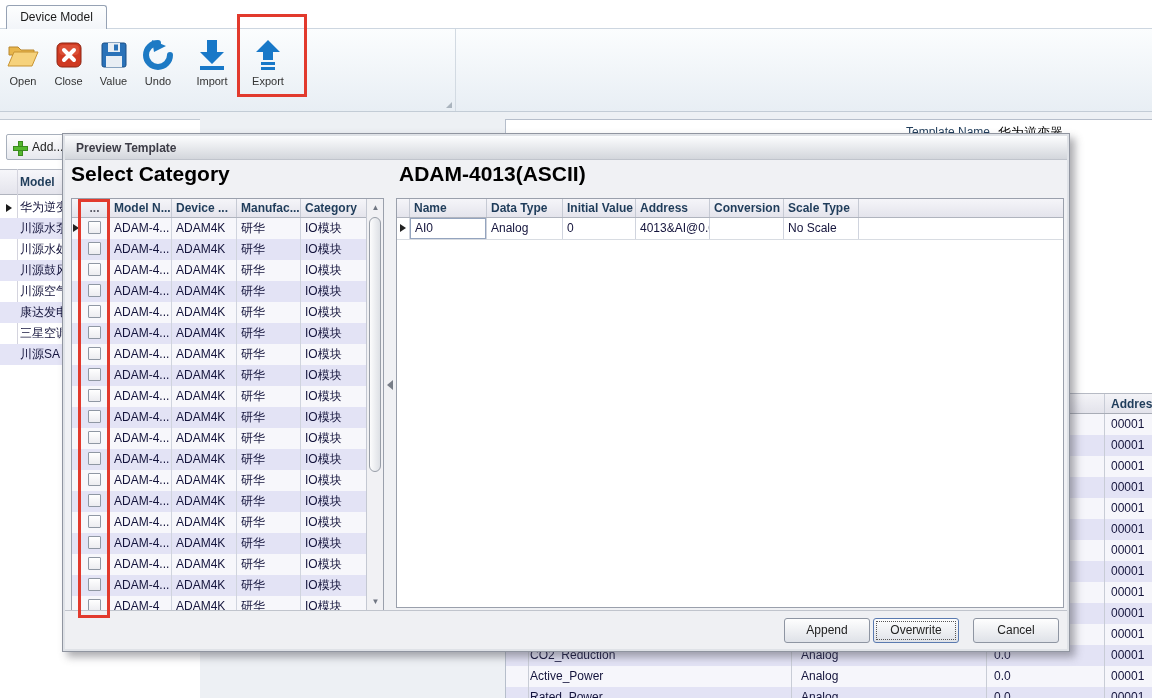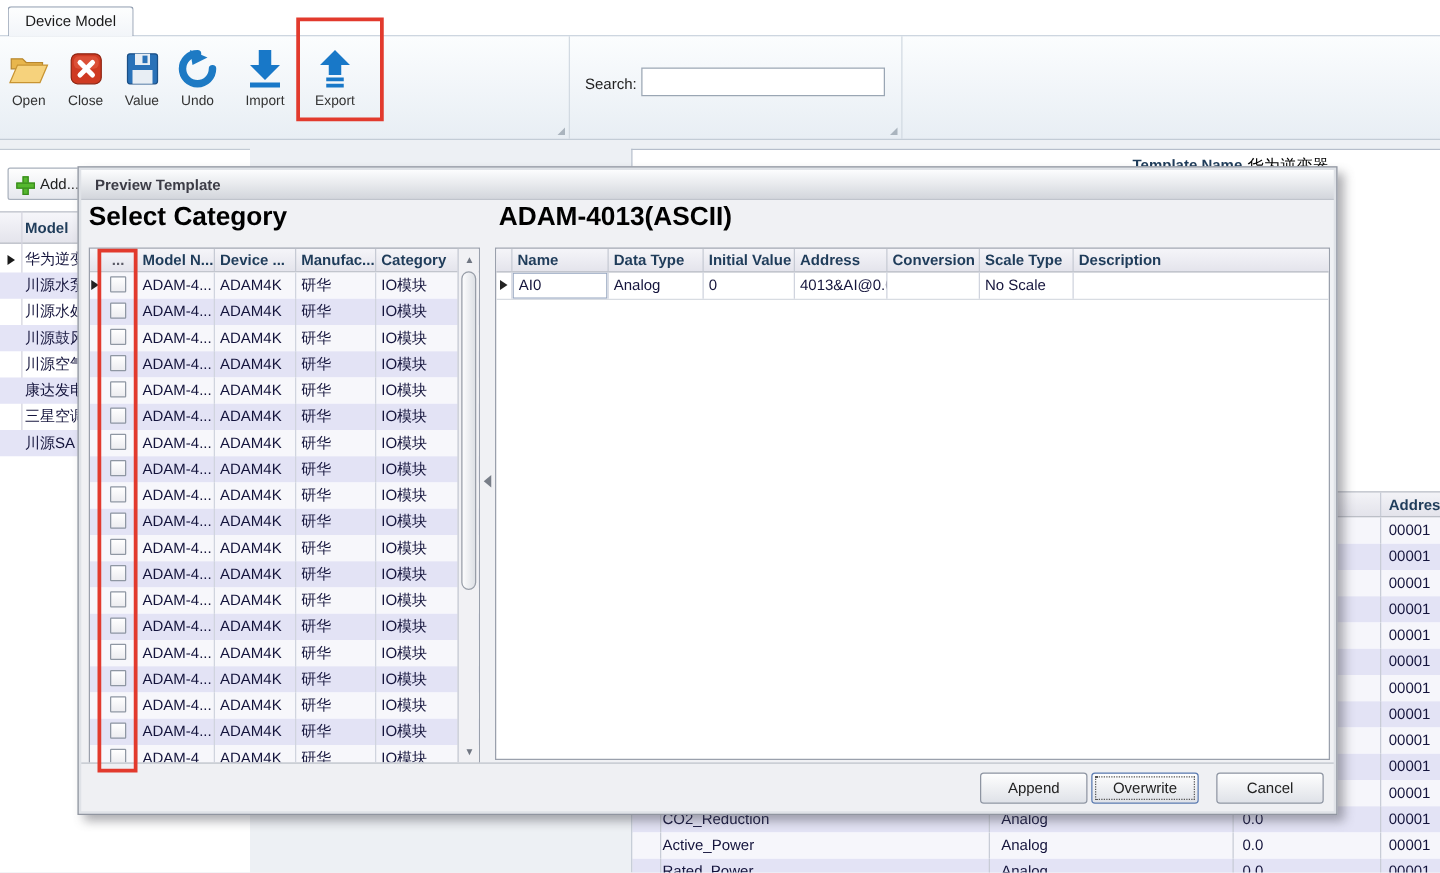--- a/index.html
+++ b/index.html
@@ -42,21 +42,21 @@
   .side-sel-line { position:absolute; left:17px; top:49px; width:1px; height:195px; background:#d4d4de; }
   .side-rows { position:absolute; left:0; top:77px; width:200px; }
   .side-row { height:21px; font-size:12px; color:#14143c; line-height:21px; position:relative; white-space:nowrap; }
   .side-row .srtext { position:absolute; left:20px; }
   .side-row.lav { background:#e4e4f6; }
   .row-arrow { position:absolute; left:6px; top:7px; width:0; height:0;
                border-top:4px solid transparent; border-bottom:4px solid transparent; border-left:6px solid #1a1a1a; }
 
   .bgpanel { position:absolute; left:505px; top:119px; width:647px; height:579px; background:#fff;
              border-left:1px solid #b6becb; border-top:1px solid #b6becb; }
-  .frag-label { position:absolute; left:400px; top:5px; font-size:12px; font-weight:bold; color:#1f3c5a; white-space:nowrap; }
+  .frag-label { position:absolute; left:400px; top:5px; font-size:12px; font-weight:normal; color:#1f3c5a; white-space:nowrap; }
   .frag-value { position:absolute; left:492px; top:4px; font-size:13px; color:#000; white-space:nowrap; }
   .bggrid { position:absolute; left:0; top:273px; width:700px; }
   .bggrid .hrow { height:21px; background:linear-gradient(#f3f3f7,#e3e3eb);
                   border-top:1px solid #b6bac4; border-bottom:1px solid #a8acb6; position:relative; }
   .bggrid .hrow .haddr { position:absolute; left:605px; top:0; font-weight:bold; font-size:12px; color:#1f3c5a; line-height:20px; }
   .bgrow { height:21px; font-size:12px; color:#14143c; line-height:21px; position:relative; }
   .bgrow.lav { background:#e3e3f5; }
   .bgrow.white { background:#f6f6fb; }
   .bgcell { position:absolute; top:0; white-space:nowrap; }
   .bg-name { left:24px; } .bg-type { left:295px; } .bg-val { left:488px; } .bg-addr { left:605px; }
@@ -189,25 +189,20 @@
           <rect x="11" y="29" width="14" height="3" fill="#1878c8"></rect>
         </svg>
       </span>
       <span class="tlabel">Export</span>
     </div>
 
 
     <span class="grip"></span>
   </div>
 
-  <div class="tbgroup group-search">
-    <span class="search-label">Search:</span>
-    <input class="search-input" type="text" value="" style="">
-    <span class="grip"></span>
-  </div>
 </div>
 
 <div class="sidebar">
   <div class="add-btn">
     <span class="plus-icon"></span>
     <span>Add...</span>
   </div>
   <div class="side-header">
     <span class="sh-label">Model</span>
   </div>
@@ -619,21 +614,20 @@
 
   <div class="grid grid-right">
     <div class="ghead">
       <div class="hc selcol" style="width:13px"></div>
       <div class="hc" style="width:77px">Name</div>
       <div class="hc" style="width:76px">Data Type</div>
       <div class="hc" style="width:73px">Initial Value</div>
       <div class="hc" style="width:74px">Address</div>
       <div class="hc" style="width:74px">Conversion ...</div>
       <div class="hc" style="width:75px">Scale Type</div>
-      <div class="hc" style="width:204px; border-right:none">Description</div>
     </div>
     <div class="grow">
       <div class="gc selcol" style="width:13px">
           <span class="row-arrow" style="left:3px; top:6px; border-left-color:#222"></span>
         </div>
       <div class="gc" style="width:77px; padding:1px">
         <span class="name-cell-box">AI0</span>
       </div>
       <div class="gc" style="width:76px">Analog</div>
       <div class="gc" style="width:73px">0</div>

